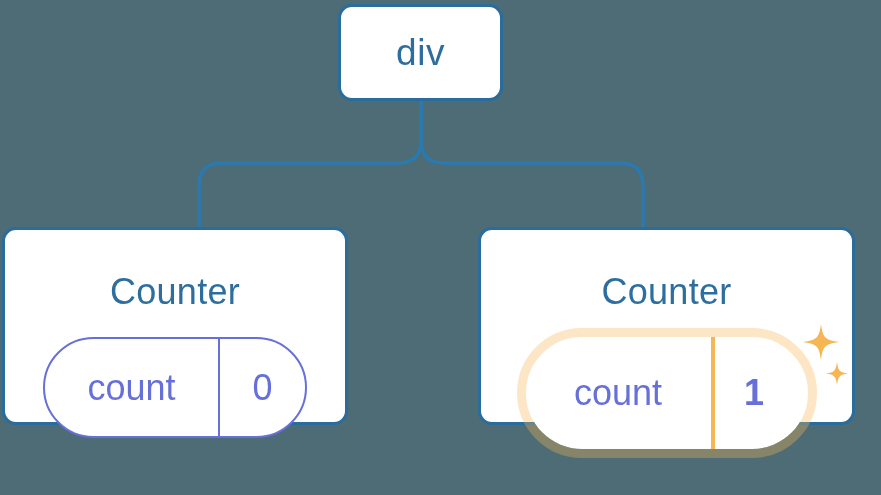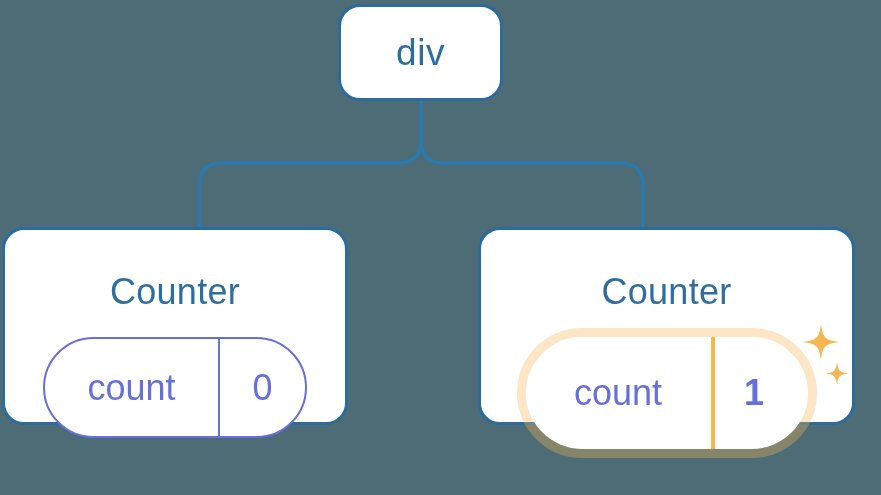--- a/index.html
+++ b/index.html
@@ -24,21 +24,21 @@
     top: 0;
     width: 881px;
     height: 495px;
   }
 
   
   .node {
     position: absolute;
     background: #ffffff;
     border: 3px solid #2a6c9c;
-    border-radius: 22px;
+    border-radius: 14px;
     box-sizing: border-box;
     z-index: 2;
   }
   .node-root {
     left: 338px;
     top: 4px;
     width: 165px;
     height: 97px;
     display: flex;
     align-items: center;

